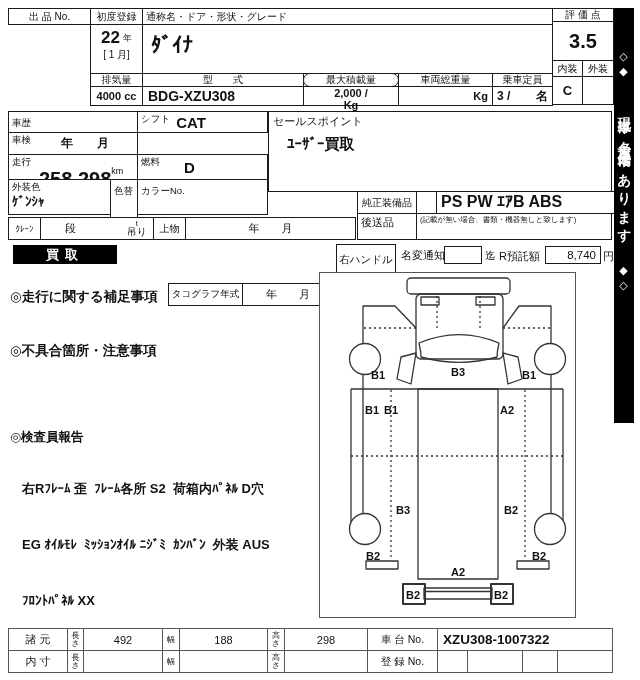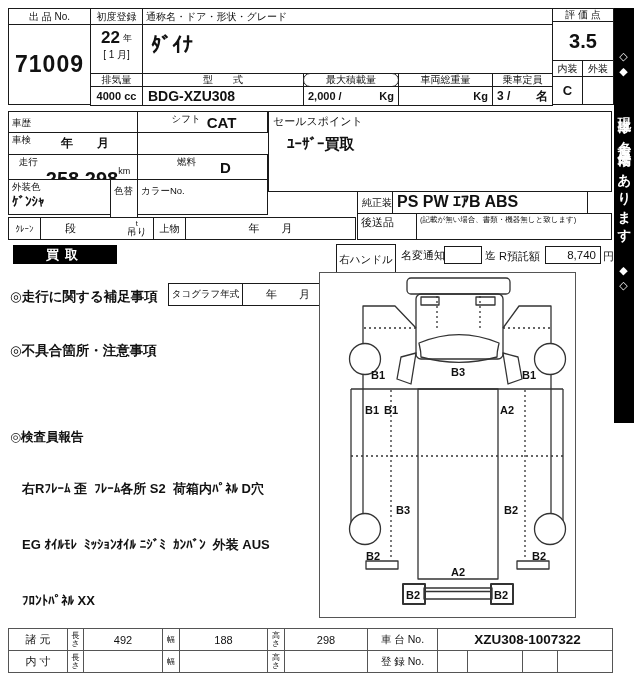--- a/index.html
+++ b/index.html
@@ -2,21 +2,21 @@
 <html><head>
 <meta charset="utf-8">
 <style>
   html,body{margin:0;padding:0;background:#fff;}
   .sheet{position:relative;width:640px;height:680px;background:#fff;overflow:hidden;
          font-family:"Liberation Sans","DejaVu Sans",sans-serif;color:#111;}
   .c{position:absolute;box-sizing:border-box;border:1px solid #1a1a1a;background:#fff;}
   .fc{border-color:#555;}
   .nb{position:absolute;box-sizing:border-box;background:transparent;}
   .cen{display:flex;align-items:center;justify-content:center;text-align:center;}
-  .row{display:flex;align-items:center;justify-content:center;}
+  .row{display:flex;align-items:center;}
   .lbl{font-size:10px;}
   .tl{padding:1px 3px;}
   .b{font-weight:bold;}
   .sp{justify-content:space-between;padding:0 4px;}
   .fieldlbl{font-size:9.5px;flex:none;padding:1px 2px 0 3px;align-self:flex-start;}
   .col{display:flex;flex-direction:column;}
   .badge{background:#000;color:#fff;}
   .banner{position:absolute;left:614px;top:8px;width:20px;height:415px;background:#000;color:#fff;
           writing-mode:vertical-rl;text-orientation:upright;padding-top:42px;box-sizing:border-box;
           font-weight:bold;line-height:20px;}
@@ -25,21 +25,20 @@
   .heading{font-size:13.5px;font-weight:bold;}
   .report{font-size:13px;font-weight:600;line-height:18.6px;white-space:pre;}
   svg text{font-family:"Liberation Sans","DejaVu Sans",sans-serif;font-size:11px;font-weight:600;fill:#111;}
 </style>
 </head>
 <body>
 
 <div class="sheet">
 
   <div class="c cen lbl" style="left:8px;top:8px;width:83px;height:17px;">出 品 No.</div>
-  <div class="c cen b" style="left:8px;top:24px;width:83px;height:81px;font-size:23px;letter-spacing:1px;">71009</div>
 
   <div class="c cen lbl" style="left:90px;top:8px;width:53px;height:17px;">初度登録</div>
   <div class="c col" style="left:90px;top:24px;width:53px;height:50px;padding:3px 2px;">
     <div class="row" style="gap:3px;justify-content:center;">
       <span class="b" style="font-size:17px;">22</span>
       <span style="font-size:9px;">年</span>
     </div>
     <div style="font-size:10px;text-align:center;">[ 1 月]</div>
   </div>
 
@@ -53,21 +52,21 @@
   <div class="c cen b" style="left:552px;top:76px;width:31px;height:29px;font-size:13px;">C</div>
   <div class="c cen b" style="left:582px;top:76px;width:32px;height:29px;font-size:13px;"></div>
 
   <div class="c cen lbl" style="left:90px;top:73px;width:53px;height:14px;">排気量</div>
   <div class="c cen b" style="left:90px;top:86px;width:53px;height:20px;font-size:11px;">4000 cc</div>
 
   <div class="c cen lbl" style="left:142px;top:73px;width:162px;height:14px;">型　　式</div>
   <div class="c b" style="left:142px;top:86px;width:162px;height:20px;font-size:14px;padding:1px 0 0 5px;">BDG-XZU308</div>
 
   <div class="c cen lbl" style="left:303px;top:73px;width:96px;height:14px;border-radius:7px;">最大積載量</div>
-  <div class="c row sp b" style="left:303px;top:86px;width:96px;height:20px;font-size:11px;">
+  <div class="c row sp b" style="left:303px;top:86px;width:96px;height:20px;font-size:11px;flex-direction:column;">
     <span>2,000 /</span>
     <span>Kg</span>
   </div>
 
   <div class="c cen lbl" style="left:398px;top:73px;width:95px;height:14px;">車両総重量</div>
   <div class="c row b" style="left:398px;top:86px;width:95px;height:20px;font-size:11px;justify-content:flex-end;padding-right:4px;">
     <span>Kg</span>
   </div>
 
   <div class="c cen lbl" style="left:492px;top:73px;width:61px;height:14px;">乗車定員</div>
@@ -120,21 +119,21 @@
   </div>
   <div class="c cen" style="left:153px;top:217px;width:33px;height:23px;font-size:10px;">上物</div>
   <div class="c cen" style="left:185px;top:217px;width:171px;height:23px;font-size:11px;">年　　月</div>
 
   <div class="c" style="left:268px;top:111px;width:344px;height:81px;padding:2px 4px;">
     <div style="font-size:11px;">セールスポイント</div>
     <div class="b" style="font-size:15px;margin:6px 0 0 14px;">ﾕｰｻﾞｰ買取</div>
   </div>
 
   <div class="c cen" style="left:357px;top:191px;width:60px;height:23px;font-size:10px;">純正装備品</div>
-  <div class="c b" style="left:392px;top:191px;width:196px;height:23px;font-size:16px;padding:1px 0 0 4px;">PS PW ｴｱB ABS</div>
+  <div class="c b" style="left:436px;top:191px;width:196px;height:23px;font-size:16px;padding:1px 0 0 4px;">PS PW ｴｱB ABS</div>
 
   <div class="c tl" style="left:357px;top:213px;width:60px;height:27px;font-size:11px;">後送品</div>
   <div class="c tl" style="left:416px;top:213px;width:196px;height:27px;font-size:7.5px;">(記載が無い場合、書類・機器無しと致します)</div>
 
   <div class="c cen badge b" style="left:13px;top:245px;width:104px;height:19px;font-size:13px;letter-spacing:6px;border-color:#000;">買取</div>
 
   <div class="c cen" style="left:336px;top:244px;width:60px;height:32px;font-size:10.5px;">右ハンドル</div>
   <div class="nb" style="left:401px;top:248px;font-size:11px;">名変通知</div>
   <div class="c" style="left:444px;top:246px;width:38px;height:18px;"></div>
   <div class="nb" style="left:485px;top:249px;font-size:10.5px;">迄</div>

